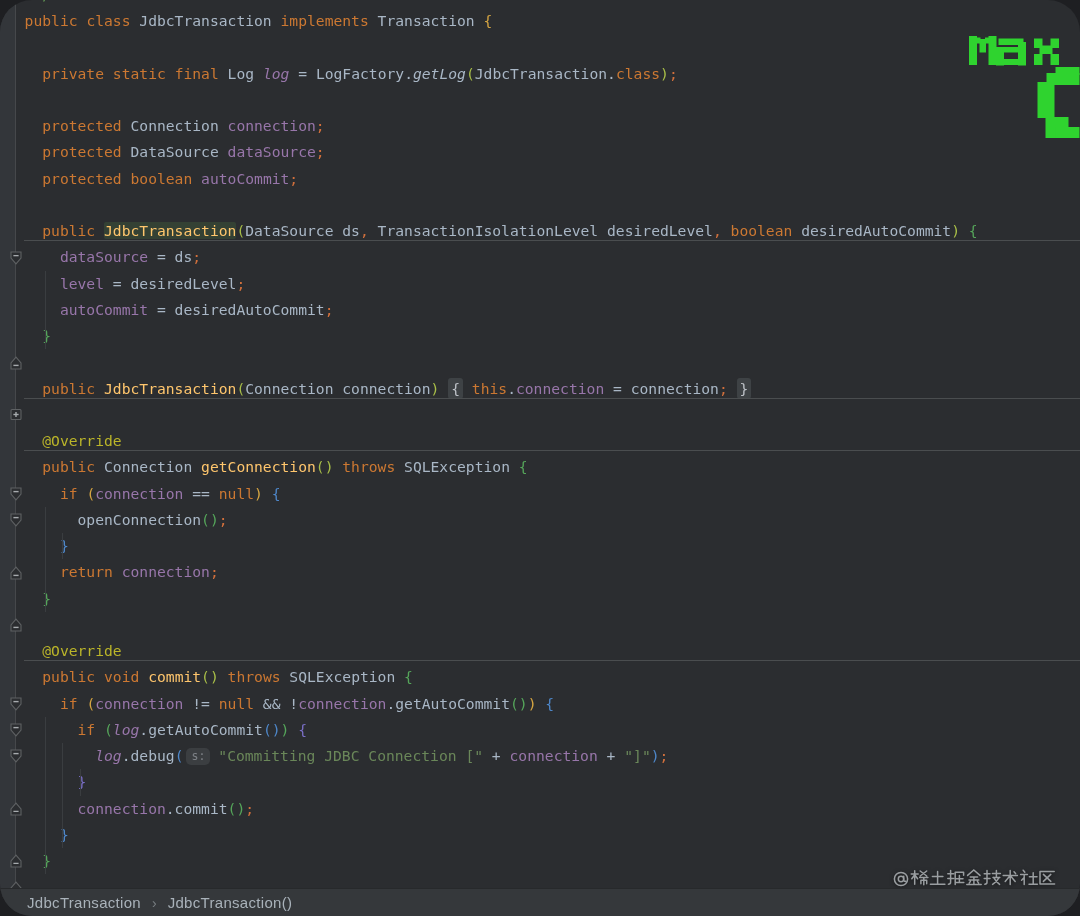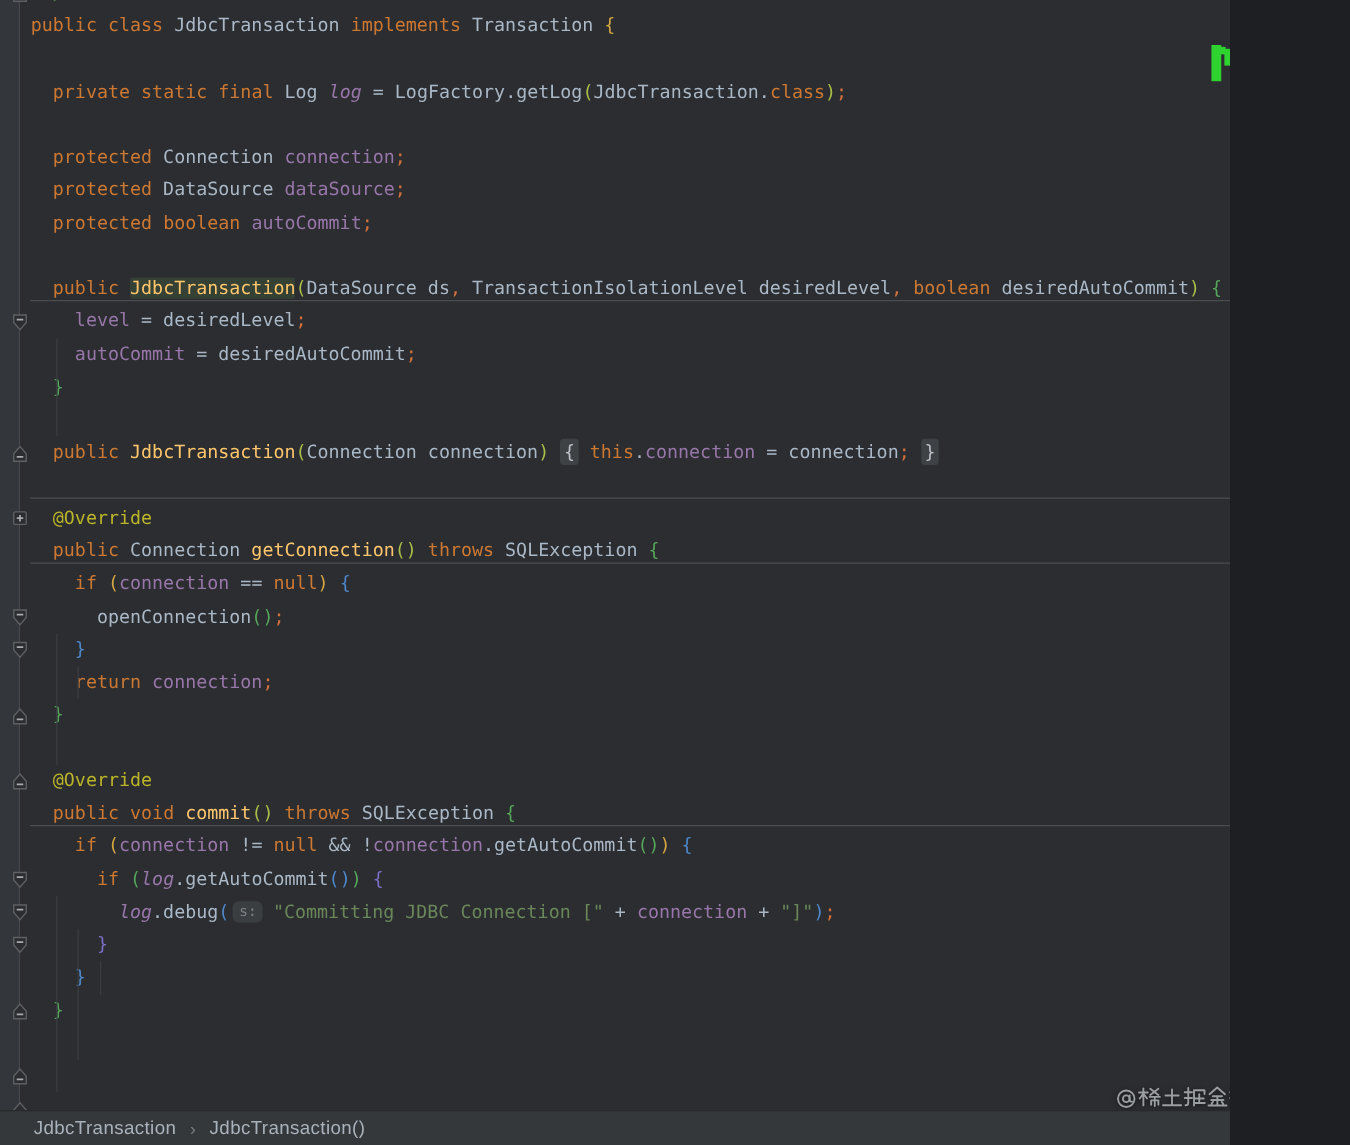--- a/index.html
+++ b/index.html
@@ -1,30 +1,30 @@
 <!DOCTYPE html>
 <html><head>
 <meta charset="utf-8">
 <style>
   html,body{margin:0;padding:0;background:#1e1f22;}
-  #app{position:relative;width:984px;height:916px;overflow:hidden;background:#2B2D30;
-       font-family:"DejaVu Sans Mono",monospace;}
+  #app{position:relative;width:1080px;height:916px;overflow:hidden;background:#2B2D30;
+       font-family:"DejaVu Sans Mono",monospace;border-radius:32px;}
   
   #gutter-strip{position:absolute;left:0;top:0;width:15px;height:888px;background:#33363A;}
   #gutter-line{position:absolute;left:15px;top:0;width:1px;height:888px;background:#46484B;}
   
   #code-layer{position:absolute;left:0;top:-18.07px;width:1080px;}
   .line{height:26.25px;line-height:26.25px;white-space:pre;padding-left:24.6px;
         font-size:14.667px;letter-spacing:0;}
   .s-kw{color:#CC7832;}
   .s-tx{color:#A9B7C6;}
   .s-fi{color:#9876AA;}
   .s-sf{color:#9876AA;font-style:italic;}
   .s-me{color:#FFC66D;}
-  .s-sm{color:#A9B7C6;}
+  .s-sm{color:#A9B7C6;font-style:italic;}
   .s-an{color:#BBB529;margin-top:16px;}
   .s-st{color:#6A8759;}
   .s-pu{color:#D2703C;}
   .s-dc{color:#629755;}
   .s-b1{color:#D5A542;}
   .s-b2{color:#A8BE48;}
   .s-b3{color:#55A55A;}
   .s-b4{color:#4E87C9;}
   .s-b5{color:#7A6FC6;}
   .s-hm{color:#FFC66D;background:#344134;border-radius:2px;}
@@ -58,40 +58,42 @@
       <div class="line"><span class="s-dc"> */</span></div>
       <div class="line"><span class="s-kw">public</span><span class="s-tx"> </span><span class="s-kw">class</span><span class="s-tx"> </span><span class="s-tx">JdbcTransaction</span><span class="s-tx"> </span><span class="s-kw">implements</span><span class="s-tx"> </span><span class="s-tx">Transaction</span><span class="s-tx"> </span><span class="s-b1">{</span></div>
       <div class="line"></div>
       <div class="line"><span class="s-tx">  </span><span class="s-kw">private</span><span class="s-tx"> </span><span class="s-kw">static</span><span class="s-tx"> </span><span class="s-kw">final</span><span class="s-tx"> </span><span class="s-tx">Log</span><span class="s-tx"> </span><span class="s-sf">log</span><span class="s-tx"> = </span><span class="s-tx">LogFactory</span><span class="s-tx">.</span><span class="s-sm">getLog</span><span class="s-b2">(</span><span class="s-tx">JdbcTransaction</span><span class="s-tx">.</span><span class="s-kw">class</span><span class="s-b2">)</span><span class="s-pu">;</span></div>
       <div class="line"></div>
       <div class="line"><span class="s-tx">  </span><span class="s-kw">protected</span><span class="s-tx"> Connection </span><span class="s-fi">connection</span><span class="s-pu">;</span></div>
       <div class="line"><span class="s-tx">  </span><span class="s-kw">protected</span><span class="s-tx"> DataSource </span><span class="s-fi">dataSource</span><span class="s-pu">;</span></div>
       <div class="line"><span class="s-tx">  </span><span class="s-kw">protected</span><span class="s-tx"> </span><span class="s-kw">boolean</span><span class="s-tx"> </span><span class="s-fi">autoCommit</span><span class="s-pu">;</span></div>
       <div class="line"></div>
       <div class="line"><span class="s-tx">  </span><span class="s-kw">public</span><span class="s-tx"> </span><span class="s-hm">JdbcTransaction</span><span class="s-b2">(</span><span class="s-tx">DataSource ds</span><span class="s-pu">,</span><span class="s-tx"> TransactionIsolationLevel desiredLevel</span><span class="s-pu">,</span><span class="s-tx"> </span><span class="s-kw">boolean</span><span class="s-tx"> desiredAutoCommit</span><span class="s-b2">)</span><span class="s-tx"> </span><span class="s-b3">{</span></div>
+      <div class="line"><span class="s-tx">    </span><span class="s-fi">dataSource</span><span class="s-tx"> = ds</span><span class="s-pu">;</span></div>
       <div class="line"><span class="s-tx">    </span><span class="s-fi">level</span><span class="s-tx"> = desiredLevel</span><span class="s-pu">;</span></div>
       <div class="line"><span class="s-tx">    </span><span class="s-fi">autoCommit</span><span class="s-tx"> = desiredAutoCommit</span><span class="s-pu">;</span></div>
       <div class="line"><span class="s-tx">  </span><span class="s-b3">}</span></div>
       <div class="line"></div>
       <div class="line"><span class="s-tx">  </span><span class="s-kw">public</span><span class="s-tx"> </span><span class="s-me">JdbcTransaction</span><span class="s-b2">(</span><span class="s-tx">Connection connection</span><span class="s-b2">)</span><span class="s-tx"> </span><span class="s-fd">{</span><span class="s-tx"> </span><span class="s-kw">this</span><span class="s-tx">.</span><span class="s-fi">connection</span><span class="s-tx"> = connection</span><span class="s-pu">;</span><span class="s-tx"> </span><span class="s-fd">}</span></div>
       <div class="line"></div>
       <div class="line"><span class="s-tx">  </span><span class="s-an">@Override</span></div>
       <div class="line"><span class="s-tx">  </span><span class="s-kw">public</span><span class="s-tx"> Connection </span><span class="s-me">getConnection</span><span class="s-b2">()</span><span class="s-tx"> </span><span class="s-kw">throws</span><span class="s-tx"> SQLException </span><span class="s-b3">{</span></div>
       <div class="line"><span class="s-tx">    </span><span class="s-kw">if</span><span class="s-tx"> </span><span class="s-b1">(</span><span class="s-fi">connection</span><span class="s-tx"> == </span><span class="s-kw">null</span><span class="s-b1">)</span><span class="s-tx"> </span><span class="s-b4">{</span></div>
       <div class="line"><span class="s-tx">      </span><span class="s-tx">openConnection</span><span class="s-b3">()</span><span class="s-pu">;</span></div>
       <div class="line"><span class="s-tx">    </span><span class="s-b4">}</span></div>
       <div class="line"><span class="s-tx">    </span><span class="s-kw">return</span><span class="s-tx"> </span><span class="s-fi">connection</span><span class="s-pu">;</span></div>
       <div class="line"><span class="s-tx">  </span><span class="s-b3">}</span></div>
       <div class="line"></div>
       <div class="line"><span class="s-tx">  </span><span class="s-an">@Override</span></div>
       <div class="line"><span class="s-tx">  </span><span class="s-kw">public</span><span class="s-tx"> </span><span class="s-kw">void</span><span class="s-tx"> </span><span class="s-me">commit</span><span class="s-b2">()</span><span class="s-tx"> </span><span class="s-kw">throws</span><span class="s-tx"> SQLException </span><span class="s-b3">{</span></div>
       <div class="line"><span class="s-tx">    </span><span class="s-kw">if</span><span class="s-tx"> </span><span class="s-b1">(</span><span class="s-fi">connection</span><span class="s-tx"> != </span><span class="s-kw">null</span><span class="s-tx"> &amp;&amp; !</span><span class="s-fi">connection</span><span class="s-tx">.getAutoCommit</span><span class="s-b3">()</span><span class="s-b1">)</span><span class="s-tx"> </span><span class="s-b4">{</span></div>
       <div class="line"><span class="s-tx">      </span><span class="s-kw">if</span><span class="s-tx"> </span><span class="s-b3">(</span><span class="s-sf">log</span><span class="s-tx">.getAutoCommit</span><span class="s-b4">()</span><span class="s-b3">)</span><span class="s-tx"> </span><span class="s-b5">{</span></div>
       <div class="line"><span class="s-tx">        </span><span class="s-sf">log</span><span class="s-tx">.debug</span><span class="s-b4">(</span><span class="s-hint">s:</span><span class="s-st">"Committing JDBC Connection ["</span><span class="s-tx"> + </span><span class="s-fi">connection</span><span class="s-tx"> + </span><span class="s-st">"]"</span><span class="s-b4">)</span><span class="s-pu">;</span></div>
       <div class="line"><span class="s-tx">      </span><span class="s-b5">}</span></div>
+      <div class="line"><span class="s-tx">      </span><span class="s-fi">connection</span><span class="s-tx">.commit</span><span class="s-b3">()</span><span class="s-pu">;</span></div>
       <div class="line"><span class="s-tx">    </span><span class="s-b4">}</span></div>
       <div class="line"><span class="s-tx">  </span><span class="s-b3">}</span></div>
     </div>
   <div id="overlays">
       <div class="separator" style="top: 240.43px;"></div>
       <div class="separator" style="top: 397.93px;"></div>
       <div class="separator" style="top: 450.43px;"></div>
       <div class="separator" style="top: 660.43px;"></div>
       <div class="guide" style="left: 44.7606px; top: 270.68px; height: 78.75px;"></div>
       <div class="guide" style="left: 44.7606px; top: 506.93px; height: 105px;"></div>

